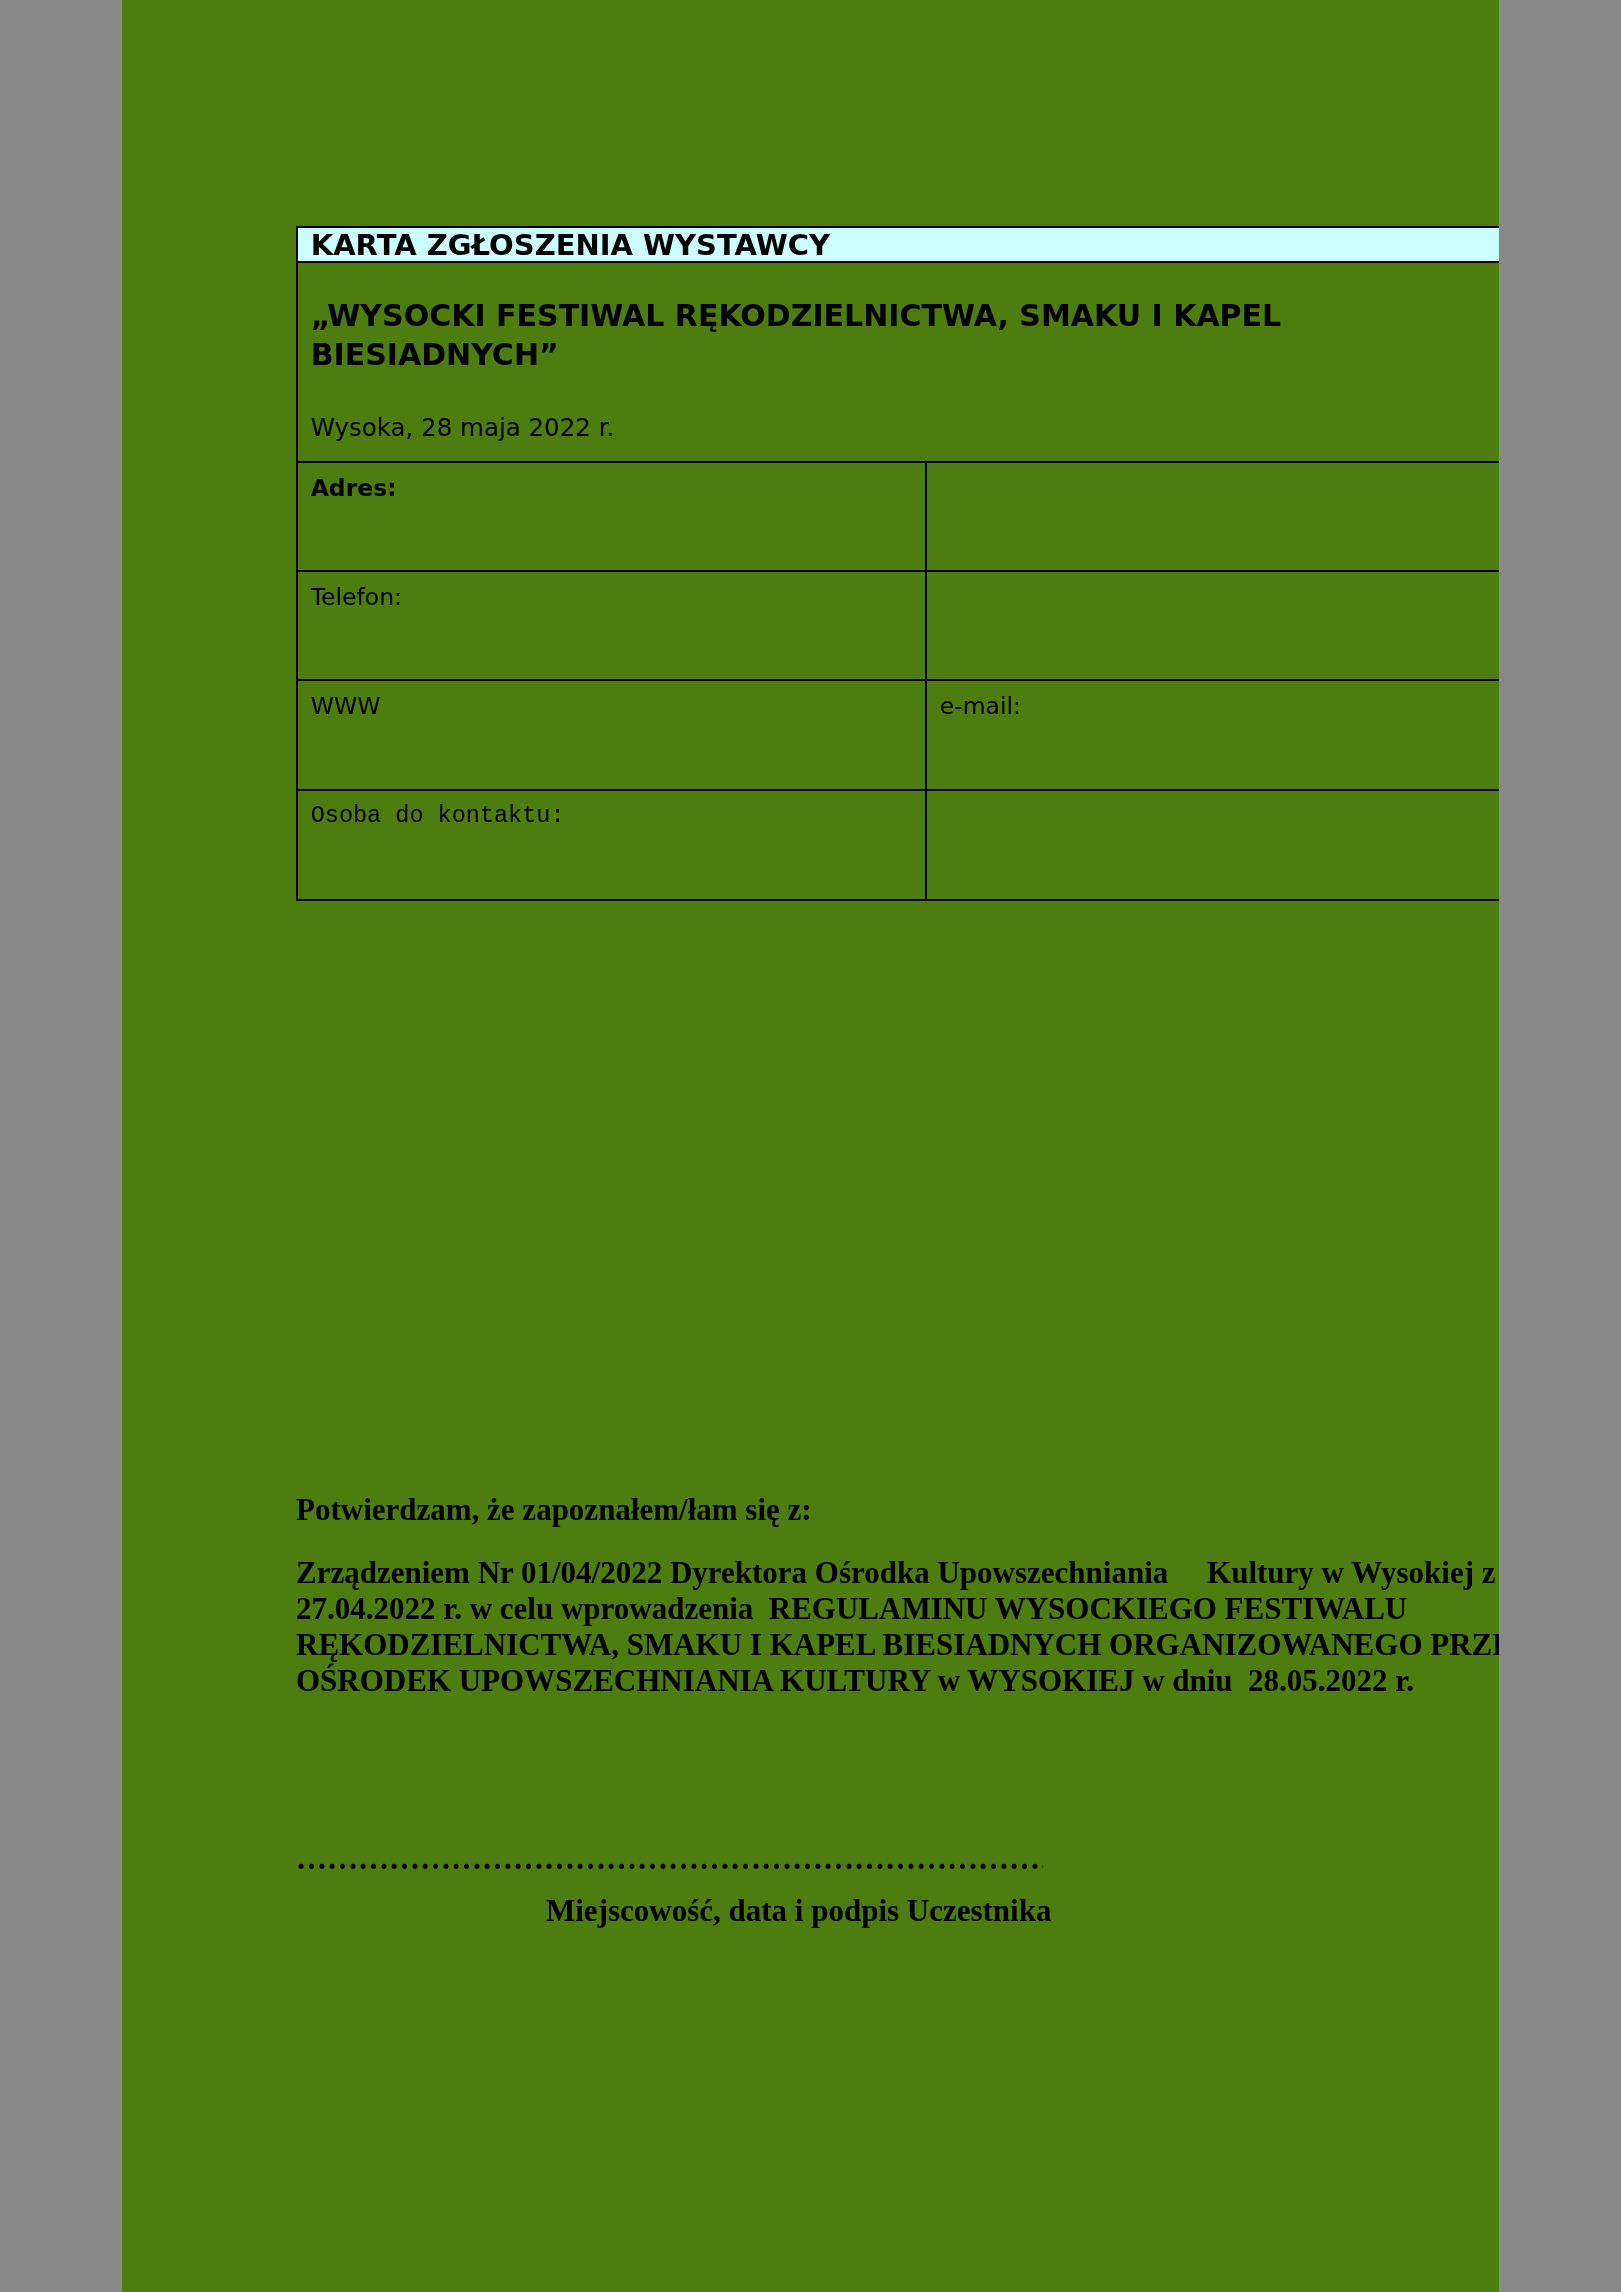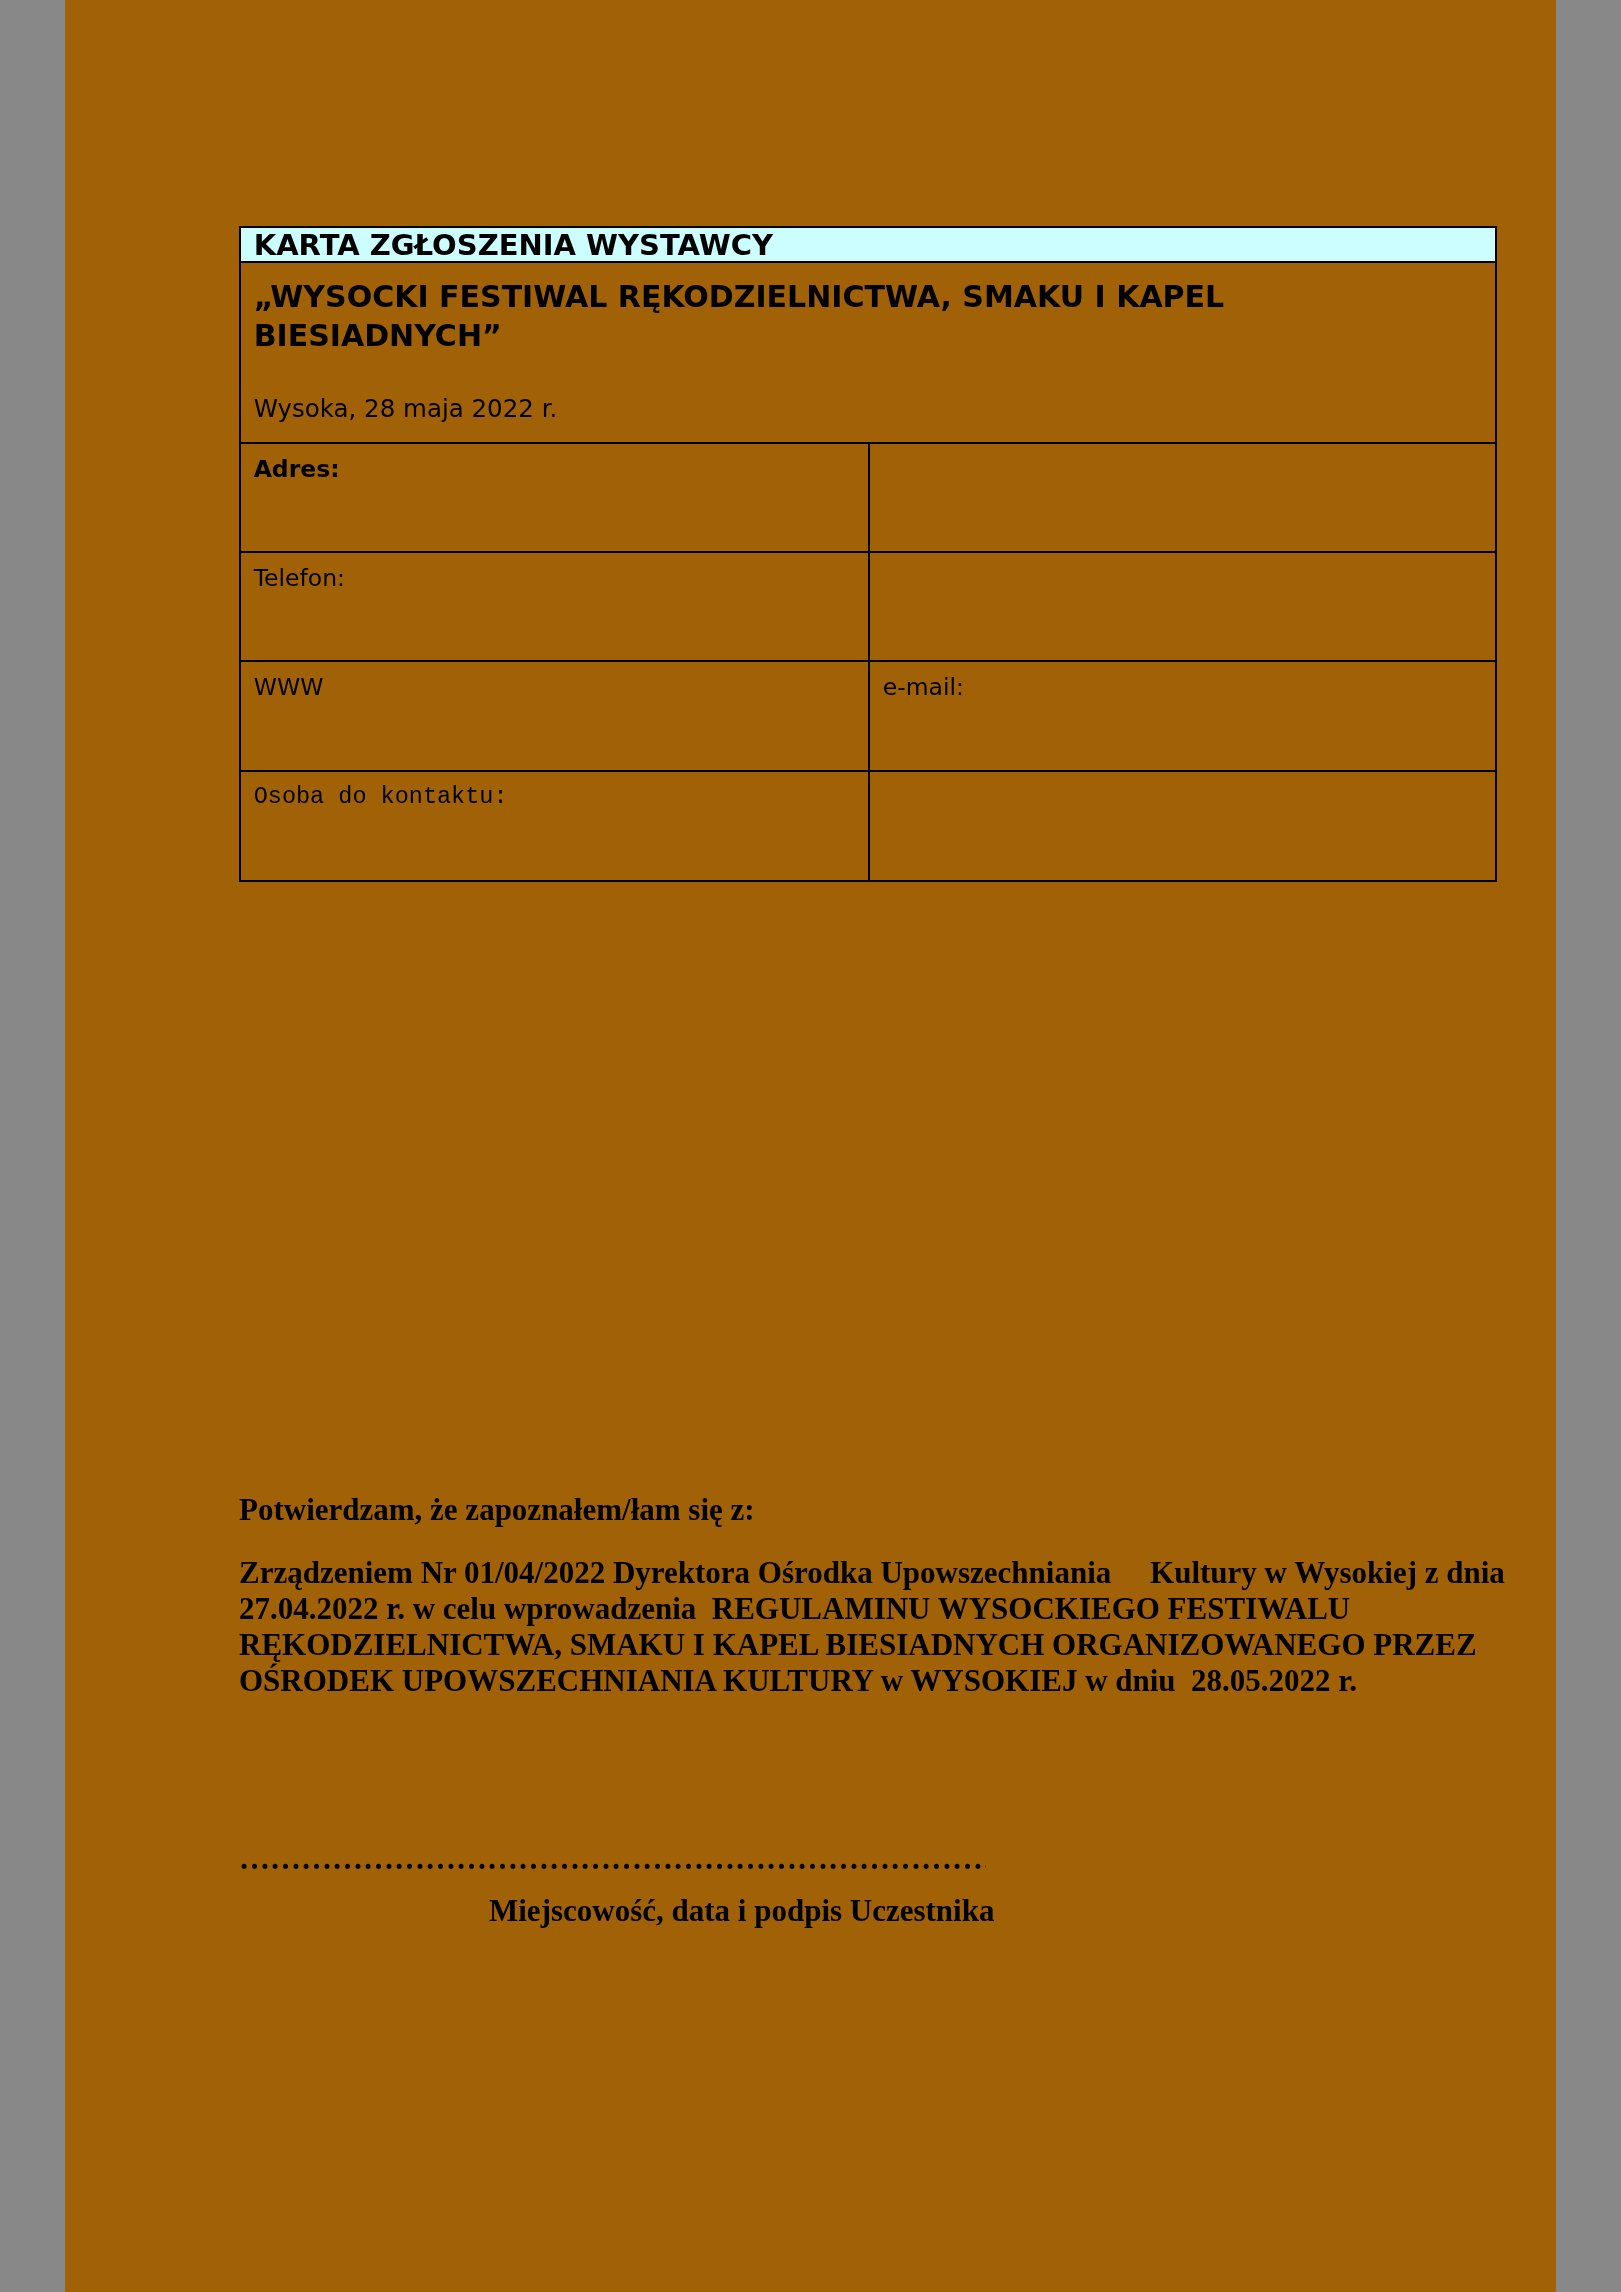--- a/index.html
+++ b/index.html
@@ -1,21 +1,21 @@
 <!DOCTYPE html>
 <html><head>
 <meta charset="utf-8">
 <style>
   html, body { margin: 0; padding: 0; background: #888; }
   .page {
     position: relative;
-    width: 1491px;
+    width: 1377px;
     height: 2293px;
     margin: 0 auto;
-    background: #a16207;
+    background: #4d7c0f;
     color: #000;
     font-family: "DejaVu Sans", sans-serif;
     overflow: hidden;
   }
 
   
   table.form {
     position: absolute;
     left: 174px;
     top: 226px;
@@ -33,21 +33,21 @@
   }
   tr.hdr-row td {
     background: #ccfeff;
     font-weight: bold;
     font-size: 29px;
     line-height: 31px;
     padding: 2px 12.7px 0 12.7px;
     height: 30px;
     vertical-align: middle;
   }
-  tr.title-row td { height: 157px; padding-top: 14px; }
+  tr.title-row td { height: 157px; padding-top: 33px; }
   .event-title { font-weight: bold; font-size: 30px; line-height: 39px; }
   .event-date  { font-size: 24.5px; margin-top: 36px; }
 
   tr.r-name    td { height: 123px; }
   tr.r-address td { height: 92px; font-weight: bold; }
   tr.r-phone   td { height: 91px; }
   tr.r-www     td { height: 92px; }
   tr.r-branza  td { height: 224px; }
   tr.r-contact td { height: 93px; font-family: Liberation Mono, monospace; }
 

